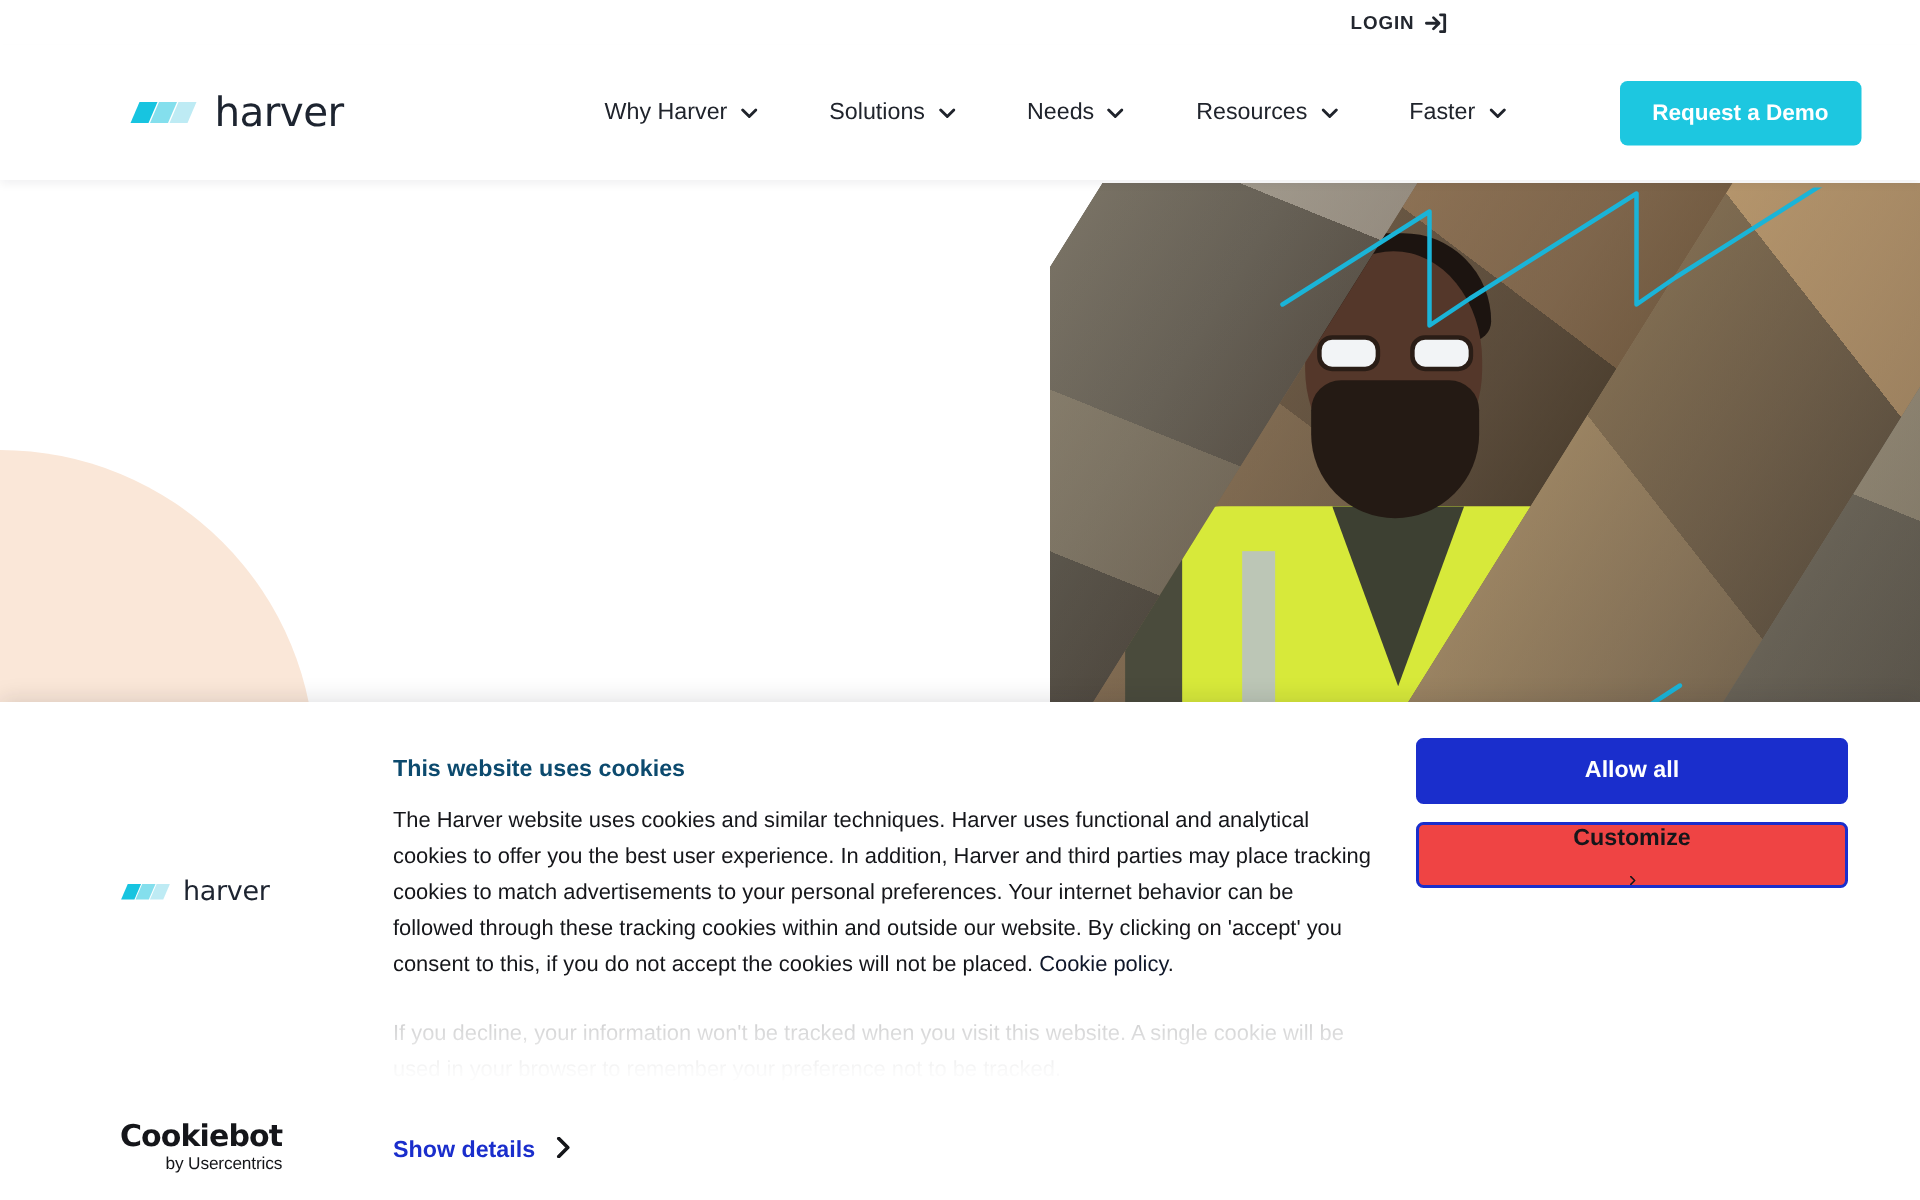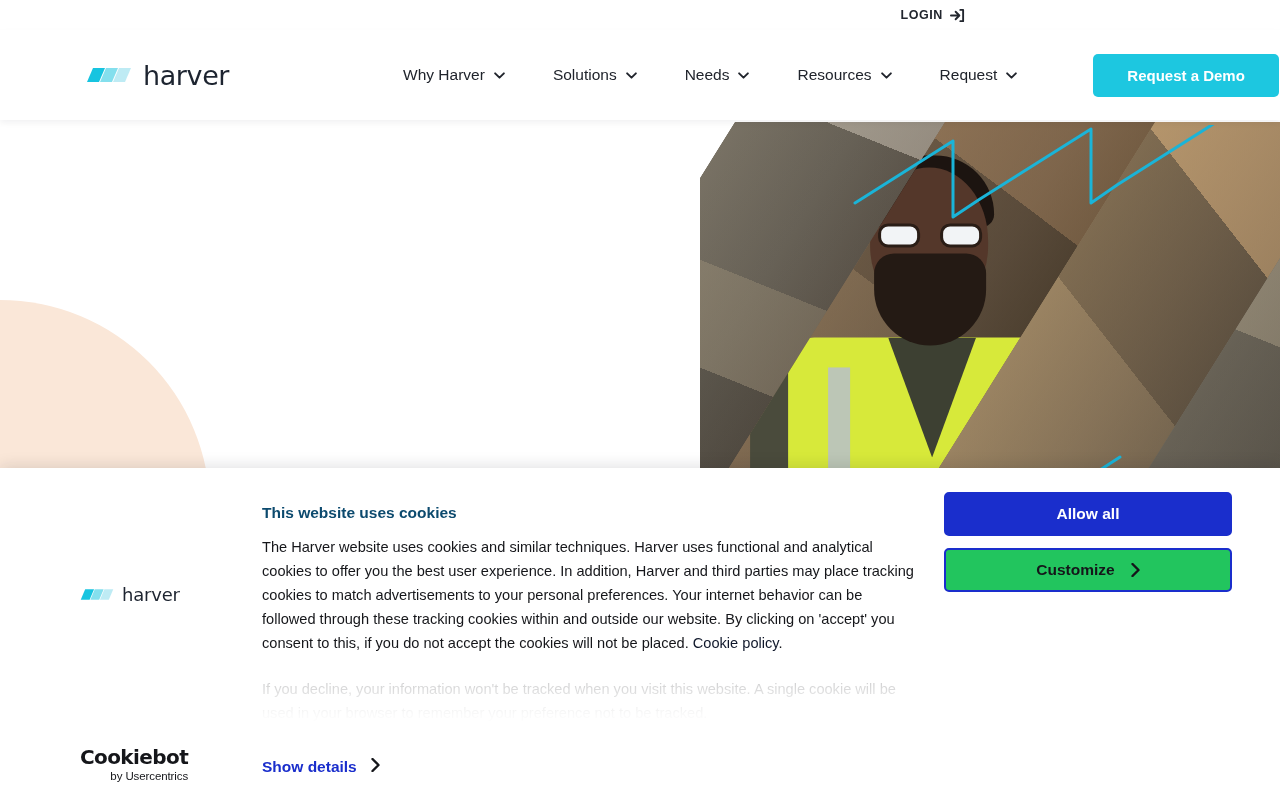--- a/index.html
+++ b/index.html
@@ -181,21 +181,21 @@
     white-space: nowrap;
     text-align: center;
   }
   .chev { display: block; width: 11px; height: 7px; }
   .cta {
     margin-left: 52px;
     background: #1dc7e0;
     color: #ffffff;
     font-size: 15px; font-weight: bold;
     border: none; border-radius: 5px;
-    padding: 13px 34px;
+    padding: 13px 22px;
     cursor: pointer;
     white-space: nowrap;
   }
 
   
   .hero-copy {
     position: absolute; left: 70px; top: 270px;
     z-index: 2;
   }
   .hero-title {
@@ -293,21 +293,21 @@
     font-size: 15.5px; font-weight: bold;
     display: flex; align-items: center; justify-content: center;
     gap: 16px;
     cursor: pointer;
     font-family: "Liberation Sans", sans-serif;
   }
   .btn-primary {
     background: #1a2ecc; color: #ffffff; border: 2px solid #1a2ecc;
   }
   .btn-outline {
-    background: #22c55e; color: #15161a; border: 2px solid #1a2ecc;
+    background: #ef4444; color: #15161a; border: 2px solid #1a2ecc; flex-direction: column;
   }
 </style>
 </head>
 <body>
 
 <div id="page">
 
   <div class="blob"></div>
 
   <div class="hero-art">
@@ -389,21 +389,21 @@
           <path d="M1 1.5 L6 6.5 L11 1.5" stroke="#20242c" stroke-width="2.2" stroke-linecap="round" stroke-linejoin="round"></path>
         </svg>
       </div>
       <div class="nav-item">
         <span>Resources</span>
         <svg class="chev" viewBox="0 0 12 8" fill="none">
           <path d="M1 1.5 L6 6.5 L11 1.5" stroke="#20242c" stroke-width="2.2" stroke-linecap="round" stroke-linejoin="round"></path>
         </svg>
       </div>
       <div class="nav-item">
-        <span>Request</span>
+        <span>Faster</span>
         <svg class="chev" viewBox="0 0 12 8" fill="none">
           <path d="M1 1.5 L6 6.5 L11 1.5" stroke="#20242c" stroke-width="2.2" stroke-linecap="round" stroke-linejoin="round"></path>
         </svg>
       </div>
     </nav>
 
     <button class="cta">Request a Demo</button>
   </header>
 
 

